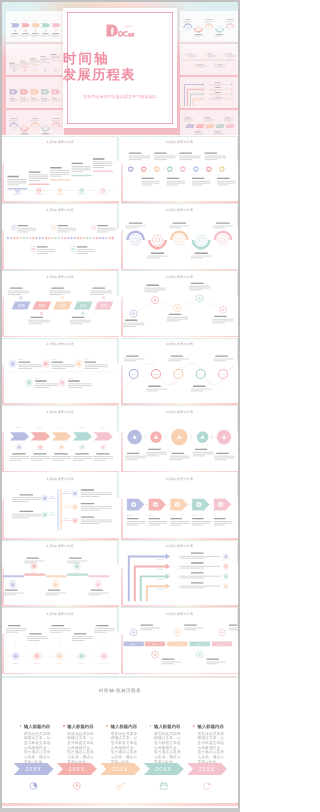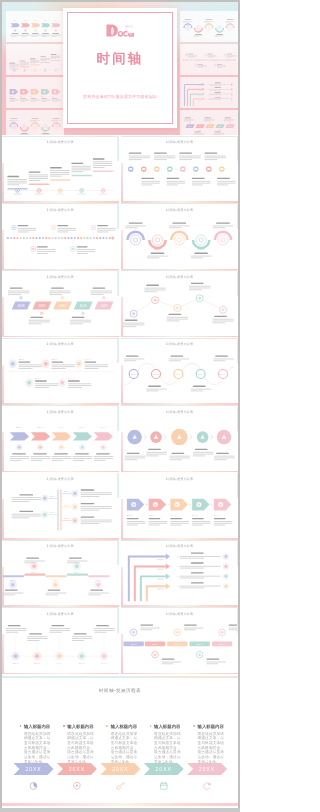--- a/index.html
+++ b/index.html
@@ -19,21 +19,21 @@
 .hero-wash{position:absolute;inset:0;z-index:2;pointer-events:none;background:
   linear-gradient(180deg, rgba(248,196,202,0) 22%, rgba(249,199,205,.62) 33%, rgba(248,192,199,.98) 44%, rgba(247,190,197,1) 100%);}
 .hero-wash2{position:absolute;inset:0;z-index:5;pointer-events:none;background:
   linear-gradient(180deg, rgba(248,196,202,0) 26%, rgba(249,199,205,.10) 36%, rgba(248,192,199,.16) 46%, rgba(247,190,197,.18) 100%);}
 .thumbs{position:absolute;inset:0;z-index:4;}
 .tb{position:absolute;background:#fdfdfd;overflow:hidden;opacity:.93;}
 .hero-card{position:absolute;left:61px;top:6px;width:114px;height:120px;background:#fff;z-index:9;
   box-shadow:0 1px 6px rgba(190,140,140,.25);}
 .hero-card-inner{position:absolute;left:4px;top:4px;right:4px;bottom:4px;border:1px solid #eeabb5;}
 .hero-logo{position:absolute;left:0;right:0;top:15px;height:14px;display:flex;justify-content:center;align-items:center;}
-.hero-title{position:absolute;left:0;right:0;top:43px;text-align:center;color:#ef8ea3;font-size:13.4px;font-weight:700;line-height:16.1px;letter-spacing:1.1px;}
+.hero-title{position:absolute;left:0;right:0;top:43px;color:#ef8ea3;font-size:13.4px;font-weight:700;line-height:16.1px;letter-spacing:1.1px;}
 .hero-title>div:first-child{letter-spacing:2.2px;}
 .hero-sub{position:absolute;left:0;right:0;top:85.5px;text-align:center;color:#f2a2ae;font-size:4.1px;letter-spacing:.05px;white-space:nowrap;}
 
 
 .grid{position:absolute;left:2px;top:135.8px;width:236px;}
 .slide{position:absolute;background:#fff;overflow:hidden;}
 .slide:before{content:"";position:absolute;left:0;top:0;width:100%;height:0.9px;
   background:linear-gradient(90deg,#d9ecec 0%,#dcefee 55%,#f4e6d8 78%,#efe4dc 100%);}
 .slide:after{content:"";position:absolute;left:0;bottom:0;width:100%;height:1.6px;
   background:linear-gradient(90deg,#f8cdd0 0%,#fae0de 30%,#fdf0e4 52%,#fbdcd3 72%,#f8cdcd 100%);}
@@ -431,20 +431,21 @@
             <ellipse cx="58" cy="39" rx="8" ry="8.6"></ellipse>
             <path d="M84 31.5 A8.6 8.6 0 1 0 84 46.5"></path>
             <path d="M90.5 39.5 a8.6 8.6 0 1 0 17.2 0 h-17.2"></path>
             <path d="M110 49 L110 40 A7 7 0 0 1 114 35"></path>
           </g>
           <text x="77" y="13" font-size="10" fill="#f4a9b7" font-family="sans-serif">稻壳儿</text>
         </svg>
       </div>
       <div class="hero-title">
         <div>时间轴</div>
+        <div>发展历程表</div>
       </div>
       <div class="hero-sub">架构齐全/A4打印/提供源文件可修改编辑</div>
     </div>
   </div>
 
   <div class="grid" id="slide-grid">
       <div class="slide" style="left:0px;top:0px;width:116.6px;height:67px;">
         <div class="sd-lstrip"></div>
         <div class="sd-tstrip"></div>
         <div class="sd-title">时间轴-发展历程表</div>

